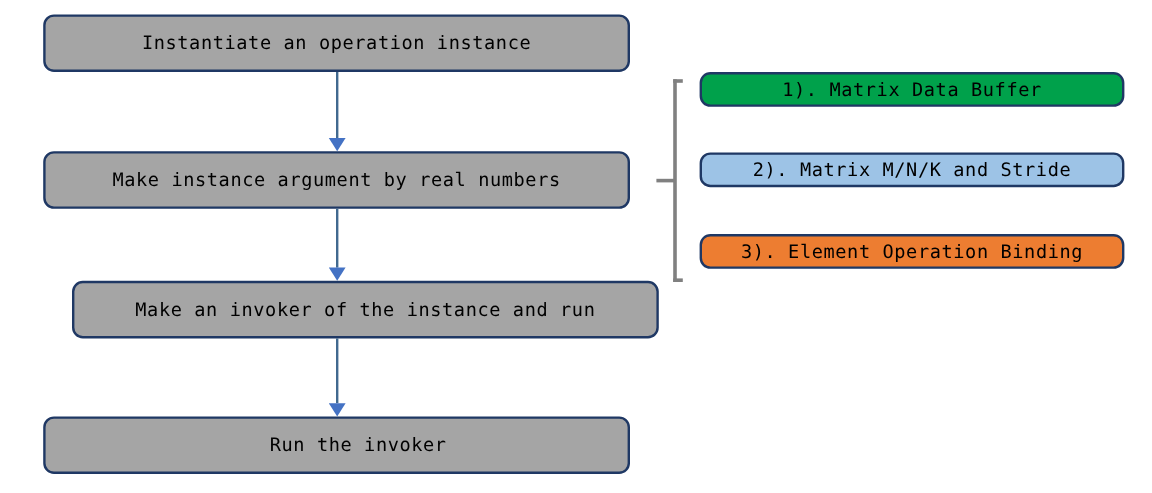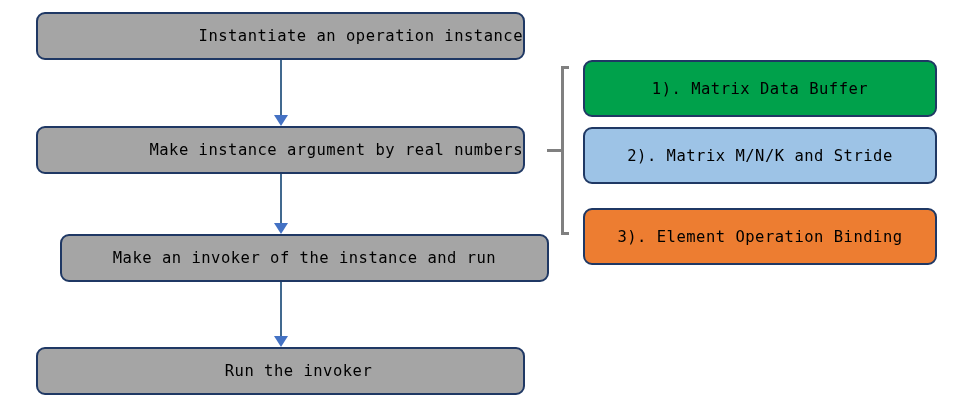--- a/index.html
+++ b/index.html
@@ -106,51 +106,51 @@
     width: 15px;
     height: 3px;
     background: #808080;
   }
 
   
   .detail-box {
     position: absolute;
     left: 583px;
     width: 354px;
-    height: 57px;
+    height: 29px;
     box-sizing: border-box;
     border: 2.5px solid #1f3864;
     border-radius: 9px;
     display: flex;
     align-items: center;
     justify-content: center;
     color: #000000;
     font-size: 15.5px;
     letter-spacing: 0.5px;
     white-space: nowrap;
   }
   .detail-box.d1 { top: 60px; }
   .detail-box.d2 { top: 127px; }
-  .detail-box.d3 { top: 208px; }
+  .detail-box.d3 { top: 195px; }
 </style>
 </head>
 <body>
 
 <div id="canvas">
 
-  <div class="flow-box b1" style="background: rgb(165, 165, 165); justify-content: flex-end;">
+  <div class="flow-box b1" style="background: rgb(165, 165, 165);">
     <span>Instantiate an operation instance</span>
   </div>
 
   <div class="arrow a1">
     <div class="shaft"></div>
     <div class="head"></div>
   </div>
 
-  <div class="flow-box b2" style="background: rgb(165, 165, 165); justify-content: flex-end;">
+  <div class="flow-box b2" style="background: rgb(165, 165, 165);">
     <span>Make instance argument by real numbers</span>
   </div>
 
   <div class="arrow a2">
     <div class="shaft"></div>
     <div class="head"></div>
   </div>
 
   <div class="flow-box b3" style="background: rgb(165, 165, 165);">
     <span>Make an invoker of the instance and run</span>

